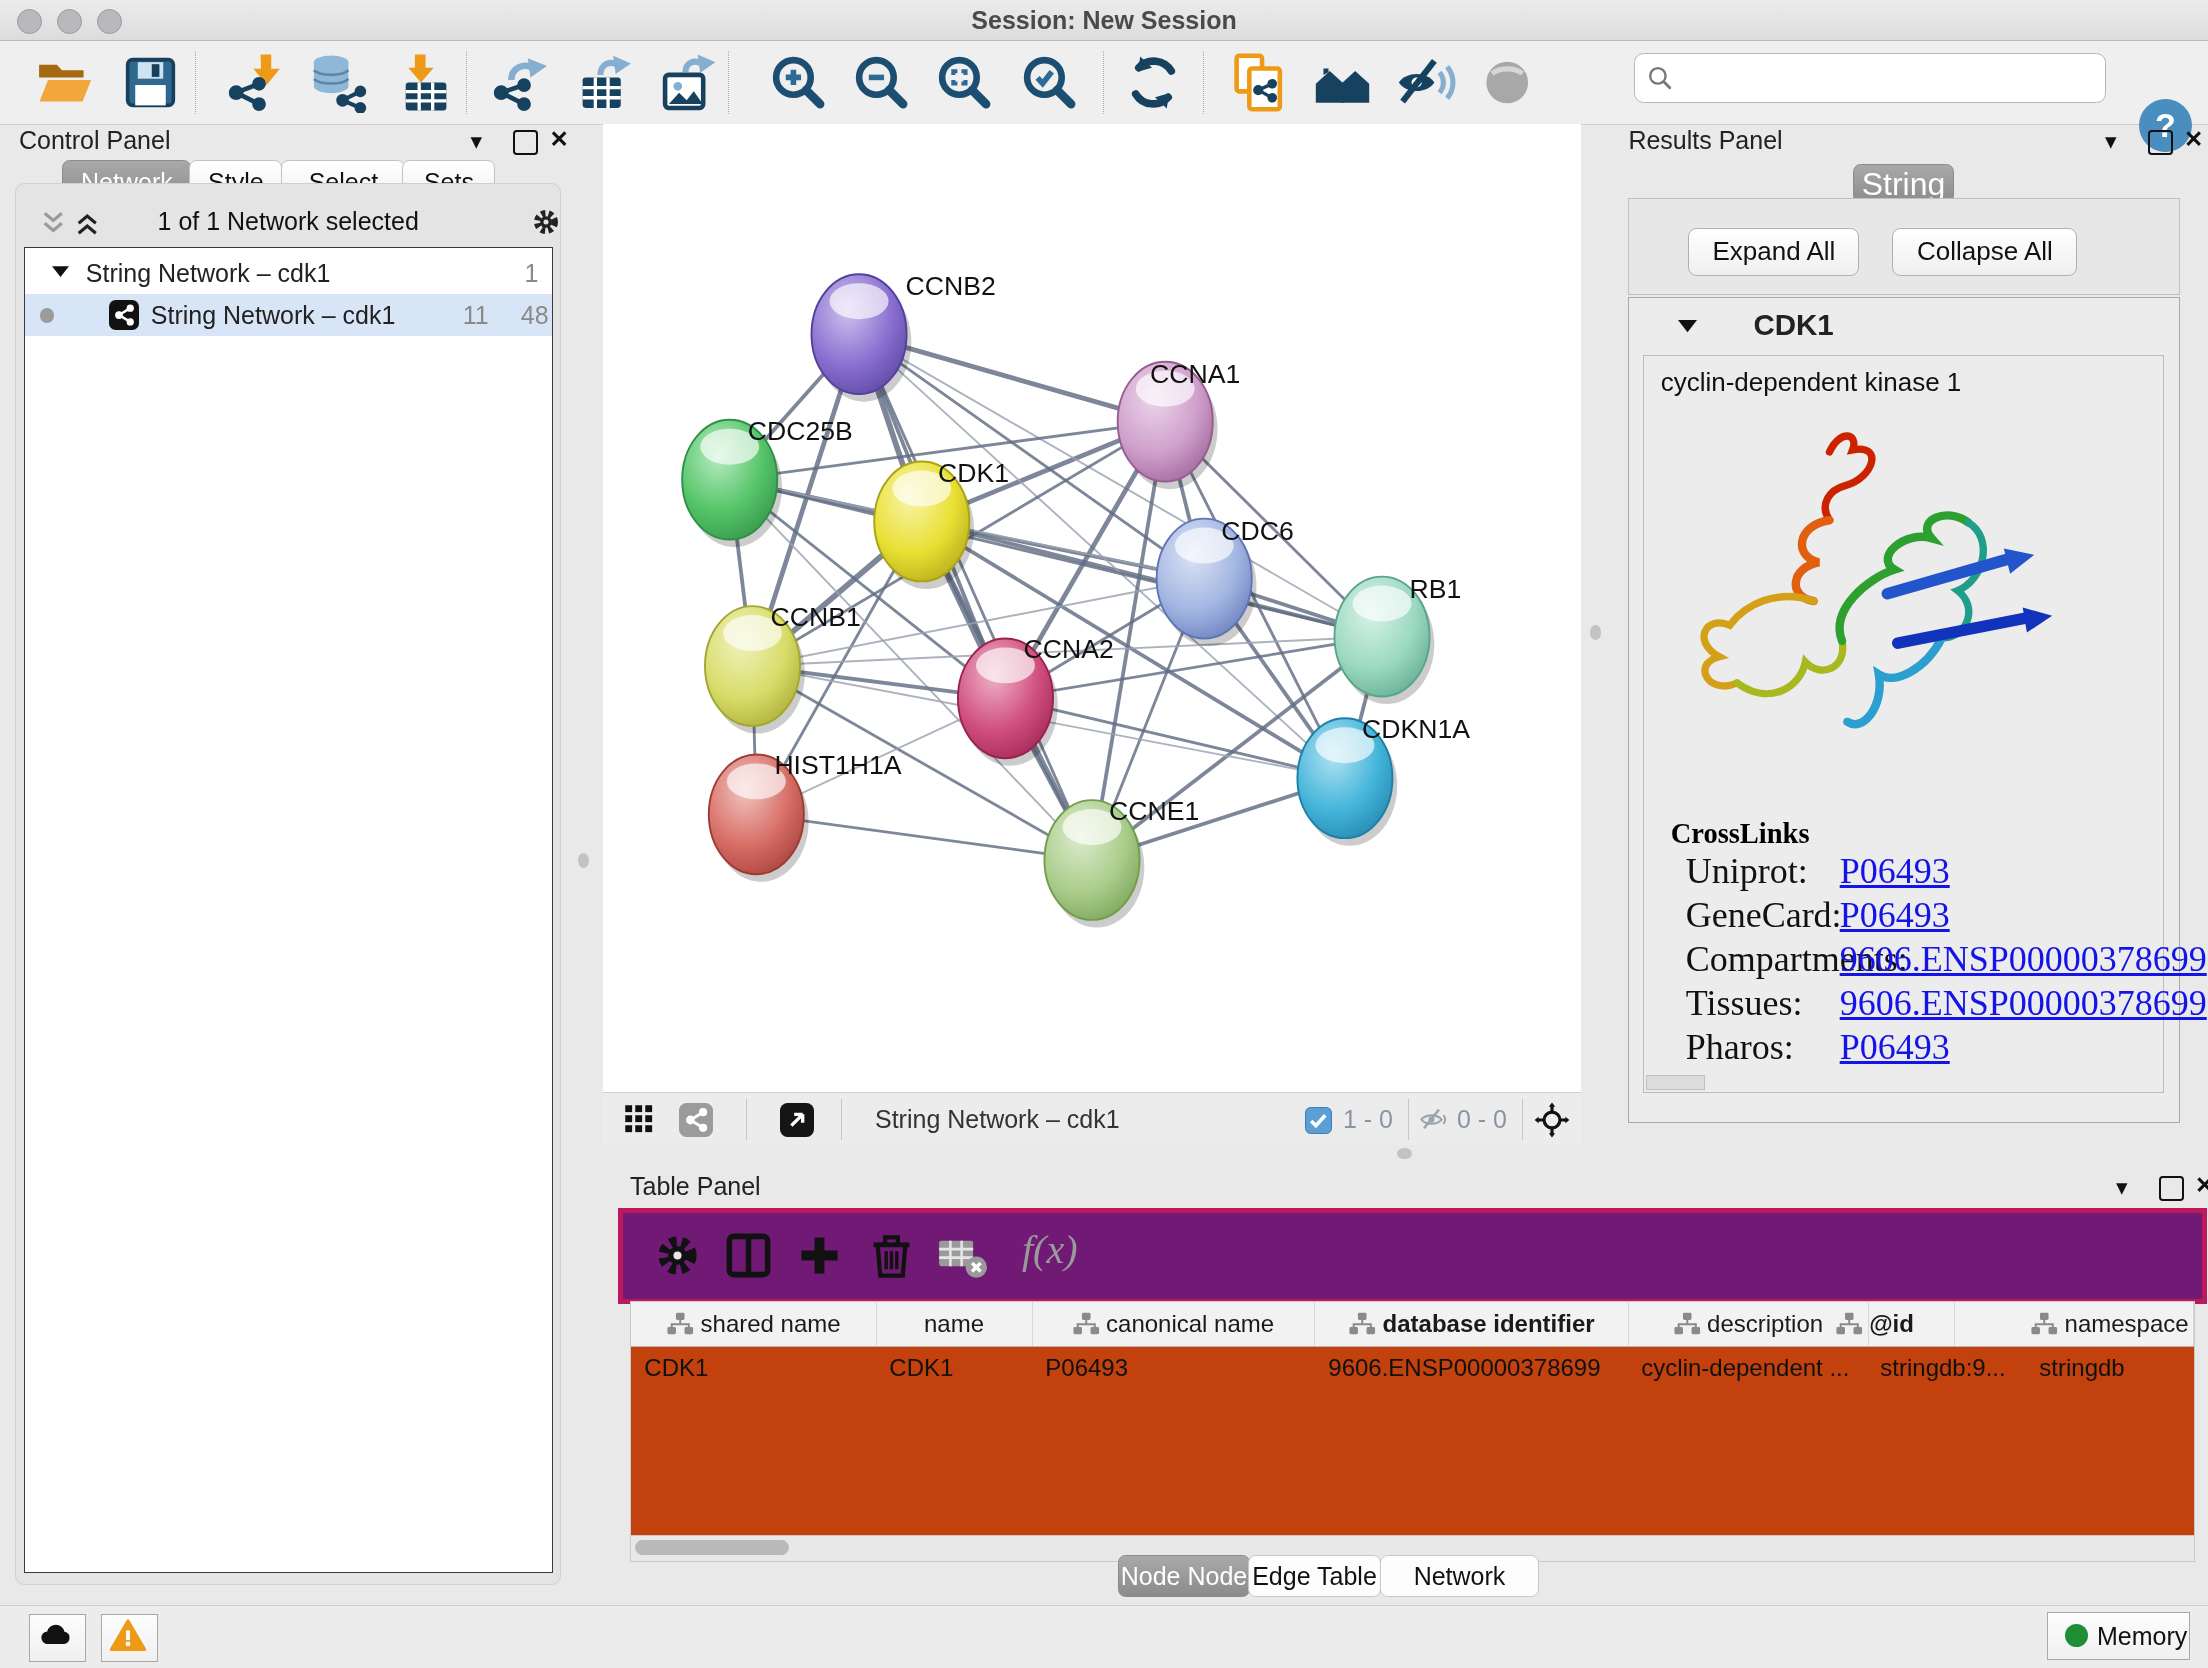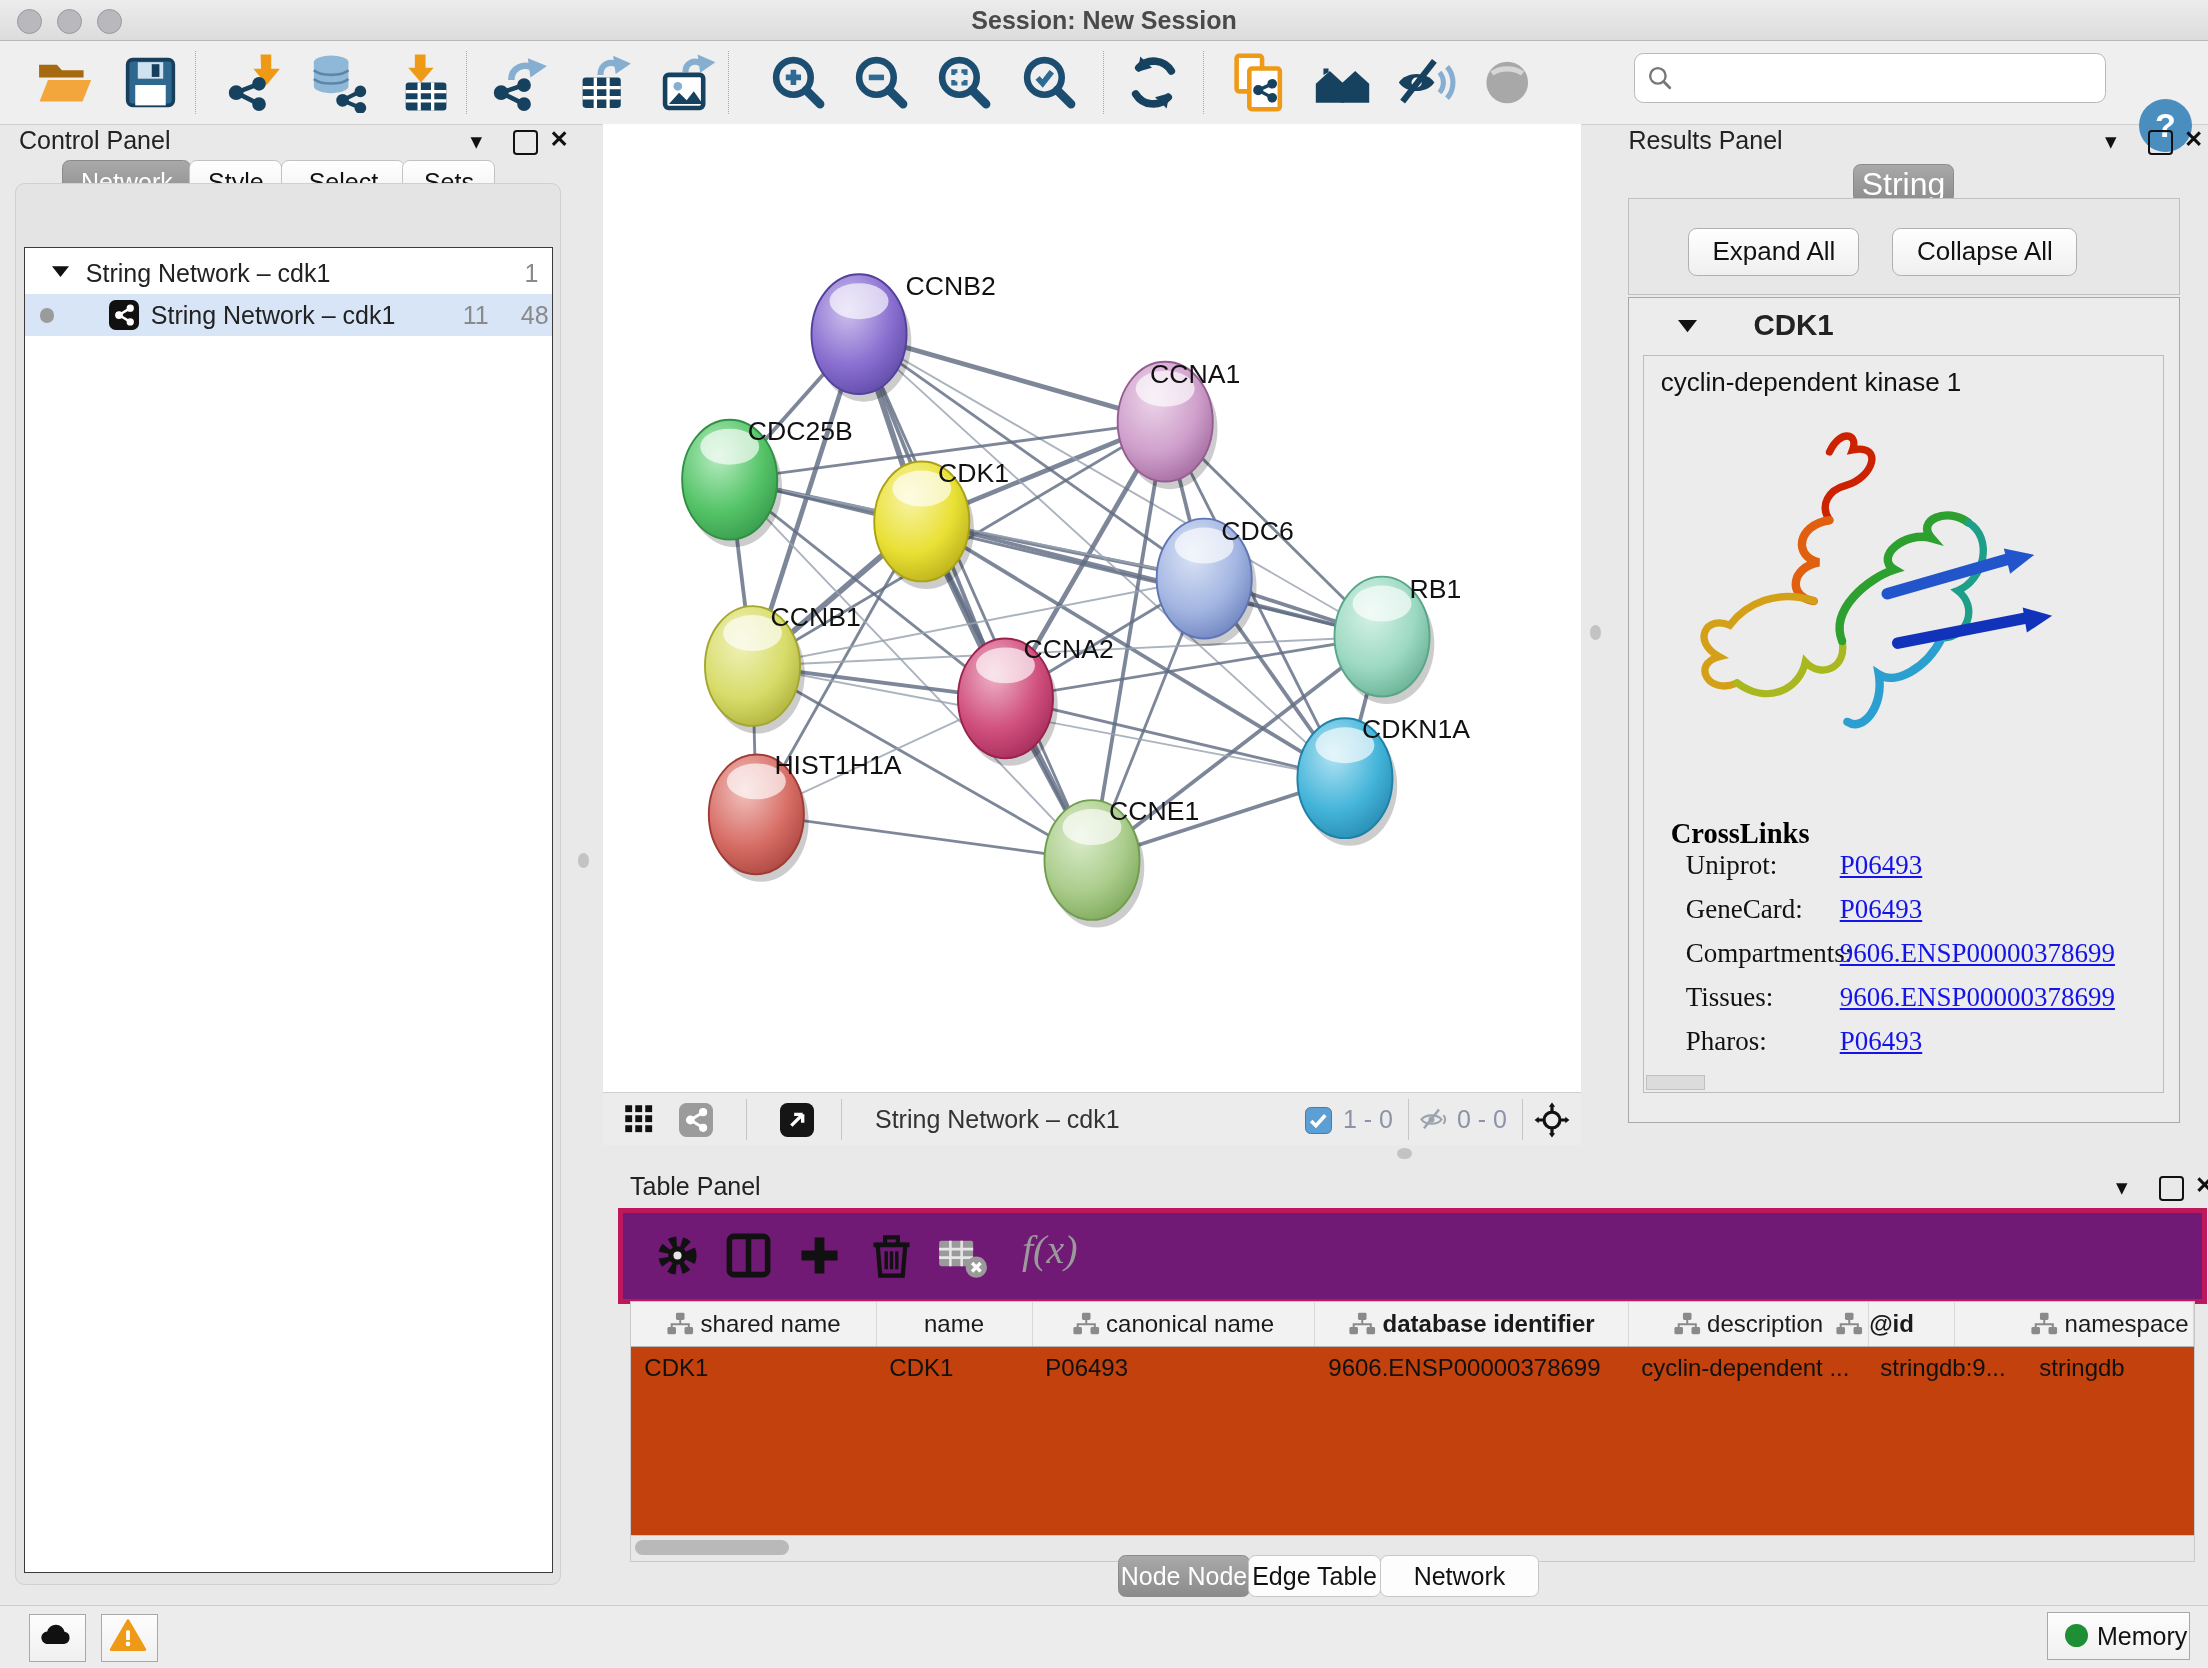--- a/index.html
+++ b/index.html
@@ -67,21 +67,21 @@
       border:1px solid #b0b0b0;border-radius:8.6px;font-size:26px;text-align:center;color:#111;}
   .rbox2{position:absolute;left:11.4px;top:173px;width:550px;height:824px;background:#ececec;
       border:1.9px solid #a8a8a8;}
   .cdk1row{position:absolute;left:0;top:0;width:100%;height:55px;}
   .cdk1row .nm{position:absolute;left:124px;top:9.5px;font-size:29.5px;font-weight:bold;}
   .rinner{position:absolute;left:13.3px;top:57px;width:519px;height:736px;background:#ececec;
       border:1.9px solid #bcbcbc;}
   .rdesc{position:absolute;left:17px;top:11.4px;font-size:26px;color:#111;}
   .xlinks{position:absolute;left:27px;top:462px;font-family:"Liberation Serif",serif;}
   .xl-title{font-size:28.5px;font-weight:bold;color:#000;}
-  .xl-row{position:relative;height:44px;font-size:27px;}
+  .xl-row{position:relative;height:44px;font-size:36px;}
   .xl-label{position:absolute;left:15px;color:#111;}
   .xl-val{position:absolute;left:169px;color:#1414e8;text-decoration:underline;}
   .rscroll{position:absolute;left:1.9px;bottom:1.9px;width:57px;height:13.3px;background:#dcdcdc;border:1px solid #c0c0c0;}
   
   .tpanel{left:603px;top:1168px;width:1605px;height:432px;}
   .tp-toolbar{position:absolute;left:15px;top:40px;width:1579px;height:86px;background:#701a75;
       border:5px solid #be185d;}
   .tp-ic{position:absolute;top:17px;width:51px;height:51px;}
   .tp-ic svg{width:100%;height:100%;}
   .fx{position:absolute;top:13.3px;font-family:"Liberation Serif",serif;font-style:italic;
@@ -288,20 +288,34 @@
   <div class="phead-ic" style="left:538px;top:1.9px;font-weight:bold">✕</div>
 
   <div class="tabs4">
     <div class="tab sel" style="left:0;width:127px">Network</div>
     <div class="tab" style="left:127px;width:91px">Style</div>
     <div class="tab" style="left:219px;width:122px">Select</div>
     <div class="tab" style="left:340px;width:91px">Sets</div>
   </div>
 
   <div class="cp-box">
+    <div class="cp-toolrow">
+      <svg class="abs" style="left:23px;top:7.6px;width:28.5px;height:28.5px" viewBox="0 0 20 20">
+        <path d="M4 3l6 5 6-5M4 10l6 5 6-5" stroke="#9a9a9a" stroke-width="2.2" fill="none"></path>
+      </svg>
+      <svg class="abs" style="left:57px;top:7.6px;width:28.5px;height:28.5px" viewBox="0 0 20 20">
+        <path d="M4 17l6-5 6 5M4 10l6-5 6 5" stroke="#222" stroke-width="2.2" fill="none"></path>
+      </svg>
+      <div class="cp-status">1 of 1 Network selected</div>
+      <svg class="abs" style="left:514px;top:4.8px;width:32px;height:32px" viewBox="0 0 24 24">
+        <circle cx="12" cy="12" r="6.5" fill="none" stroke="#222" stroke-width="5" stroke-dasharray="3 2.4"></circle>
+        <circle cx="12" cy="12" r="4.4" fill="#222"></circle>
+        <circle cx="12" cy="12" r="1.9" fill="#e4e4e4"></circle>
+      </svg>
+    </div>
     <div class="treebox">
       <div class="trow" style="top:3.8px">
         <svg class="abs" style="left:27px;top:13.3px;width:17px;height:13.3px" viewBox="0 0 14 9">
             <path d="M0 0h14L7 9z" fill="#111"></path>
           </svg>
         <span class="abs" style="left:61px">String Network – cdk1</span>
         <span class="cnt">1</span>
       </div>
       <div class="trow sel" style="top:46px">
         <span class="abs" style="left:15px;top:14.3px;width:14.3px;height:14.3px;border-radius:50%;background:#9b9b9b"></span>

